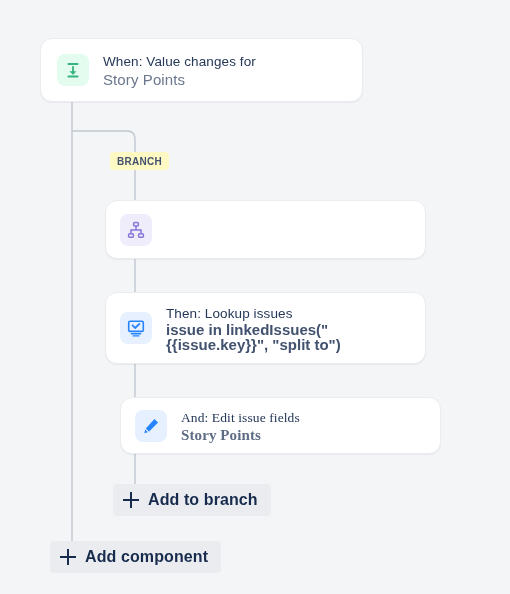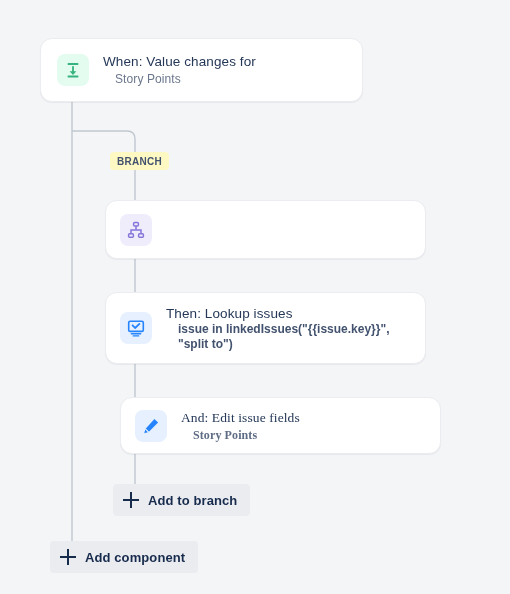--- a/index.html
+++ b/index.html
@@ -57,26 +57,25 @@
   }
 
   .card-title {
     font-size: 13.5px;
     line-height: 17px;
     color: #253858;
     letter-spacing: 0.1px;
   }
 
   .card-sub {
-    font-size: 12px;
+    font-size: 15px;
     line-height: 15px;
     color: #6B778C;
     letter-spacing: 0.1px;
     margin-top: 2px;
-    margin-left: 12px;
   }
 
   .card-sub.bold {
     font-weight: bold;
     color: #5E6C84;
   }
 
   .card-sub.mono-jql {
     font-weight: bold;
     color: #42526E;
@@ -140,21 +139,21 @@
   .add-btn .plus::before,
   .add-btn .plus::after {
     content: "";
     position: absolute;
     background: #172B4D;
   }
   .add-btn .plus::before { left: 0; top: 7px;  width: 16px; height: 2px; }
   .add-btn .plus::after  { top: 0; left: 7px;  height: 16px; width: 2px; }
 
   .add-btn .lbl {
-    font-size: 13px;
+    font-size: 16px;
     font-weight: bold;
     color: #172B4D;
     letter-spacing: 0.1px;
   }
 
   #add-to-branch  { left: 113px; top: 484px; }
   #add-component  { left: 50px;  top: 541px; }
 </style>
 </head>
 <body>

